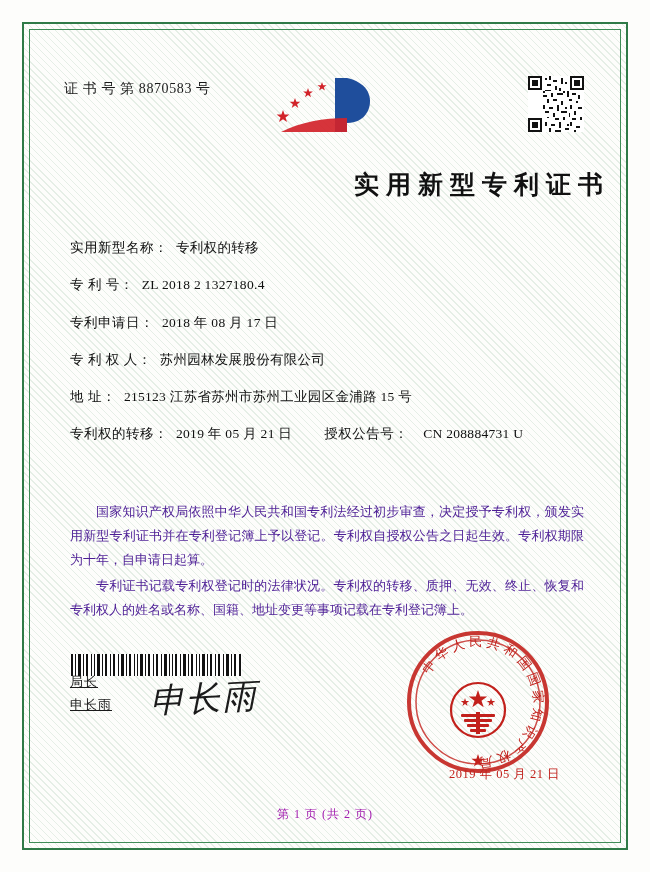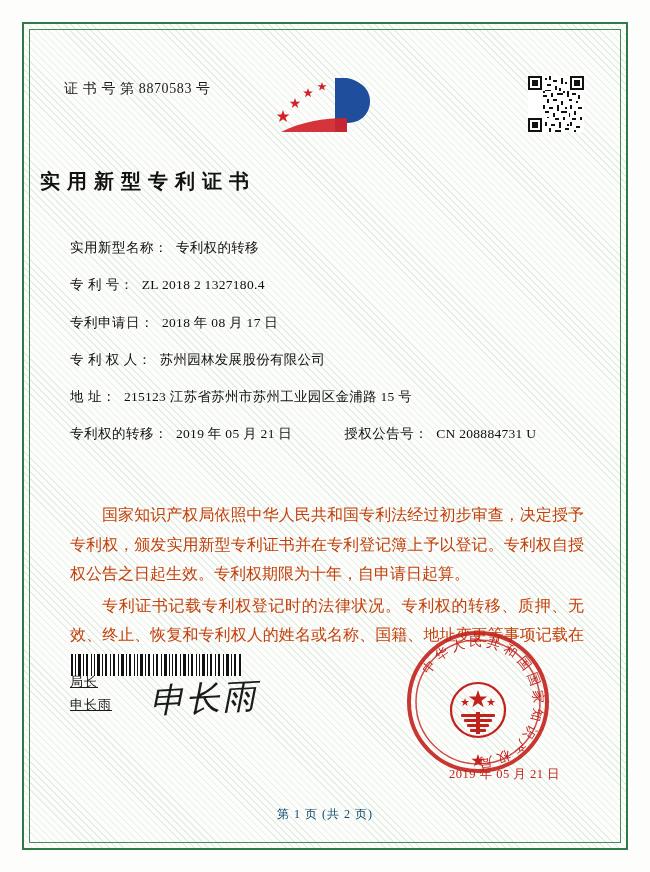--- a/index.html
+++ b/index.html
@@ -84,22 +84,22 @@
     width: 56px;
     height: 56px;
   }
 
   
   .doc-title {
     position: absolute;
     top: 128px;
     left: 0;
     right: 0;
-    text-align: left;
-    font-size: 20px;
+    text-align: right;
+    font-size: 25px;
     font-weight: bold;
     letter-spacing: 7px;
     font-family: "DejaVu Sans", "Liberation Sans", sans-serif;
     color: #111;
   }
 
   
   .fields {
     position: absolute;
     top: 198px;
@@ -117,35 +117,36 @@
     white-space: nowrap;
     color: #111;
     letter-spacing: 0.5px;
   }
   .field-value {
     margin-left: 8px;
     color: #111;
     letter-spacing: 0.3px;
   }
   .field-row.two-col .col2 {
-    margin-left: 52px;
+    margin-left: 32px;
     display: flex;
     align-items: flex-end;
+    gap: 7px;
   }
 
   
   .paras {
     position: absolute;
     top: 460px;
     left: 30px;
     right: 26px;
-    font-size: 16px;
+    font-size: 13px;
     line-height: 1.85;
     text-align: justify;
-    color: #c2410c;
+    color: #4c1d95;
   }
   .paras p {
     margin: 0 0 2px 0;
     text-indent: 2em;
   }
 
   
   .barcode {
     position: absolute;
     left: 30px;
@@ -194,21 +195,21 @@
   }
 
   
   .footer {
     position: absolute;
     left: 0;
     right: 0;
     top: 766px;
     text-align: center;
     font-size: 12px;
-    color: #0c4a6e;
+    color: #a21caf;
     letter-spacing: 1px;
   }
 </style>
 </head>
 <body>
 
 <div class="page">
 
   <div class="guilloche"></div>
   <div class="frame-outer"></div>

